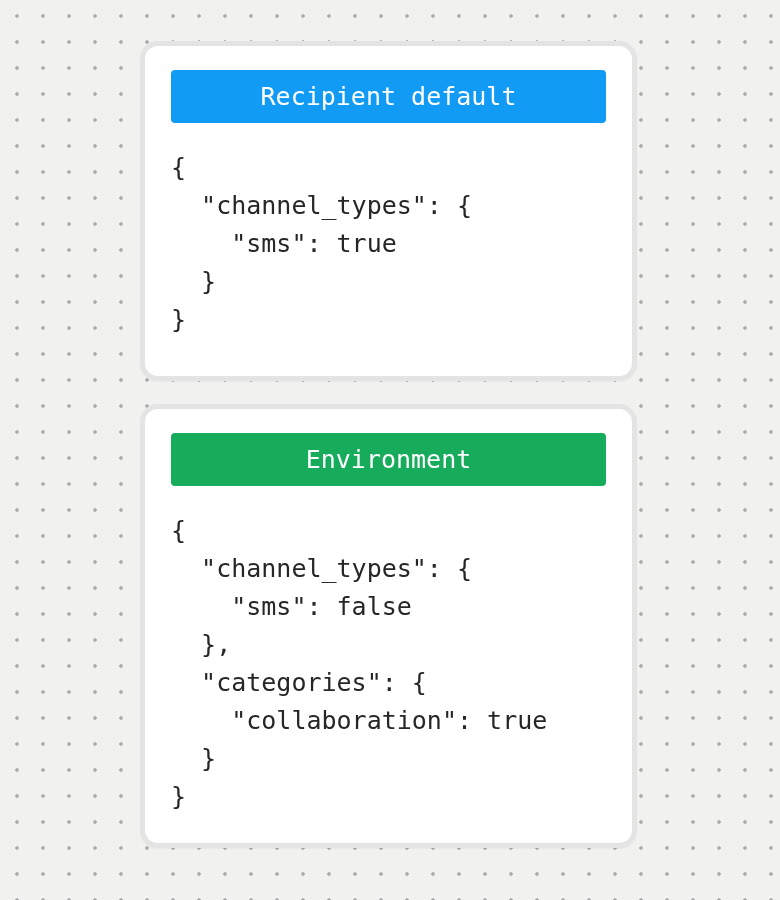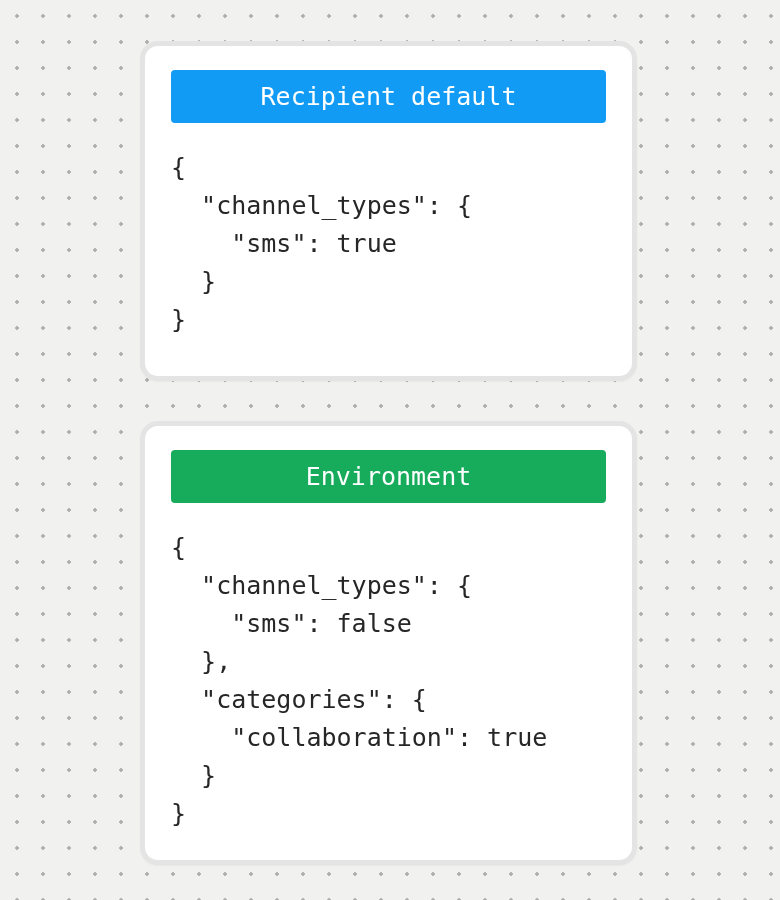--- a/index.html
+++ b/index.html
@@ -26,21 +26,21 @@
     left: 140px;
     width: 497px;
     box-sizing: border-box;
     background: #ffffff;
     border: 5px solid #e4e4e4;
     border-radius: 18px;
     padding: 24px 26px 24px 26px;
     box-shadow: 0 1px 2px rgba(0,0,0,0.04);
   }
   .card-1 { top: 41px;  height: 340px; }
-  .card-2 { top: 421px; height: 444px; }
+  .card-2 { top: 404px; height: 444px; }
   .card-header {
     height: 53px;
     line-height: 53px;
     border-radius: 4px;
     text-align: center;
     color: #ffffff;
     font-size: 25px;
     font-weight: normal;
     letter-spacing: 0;
   }

